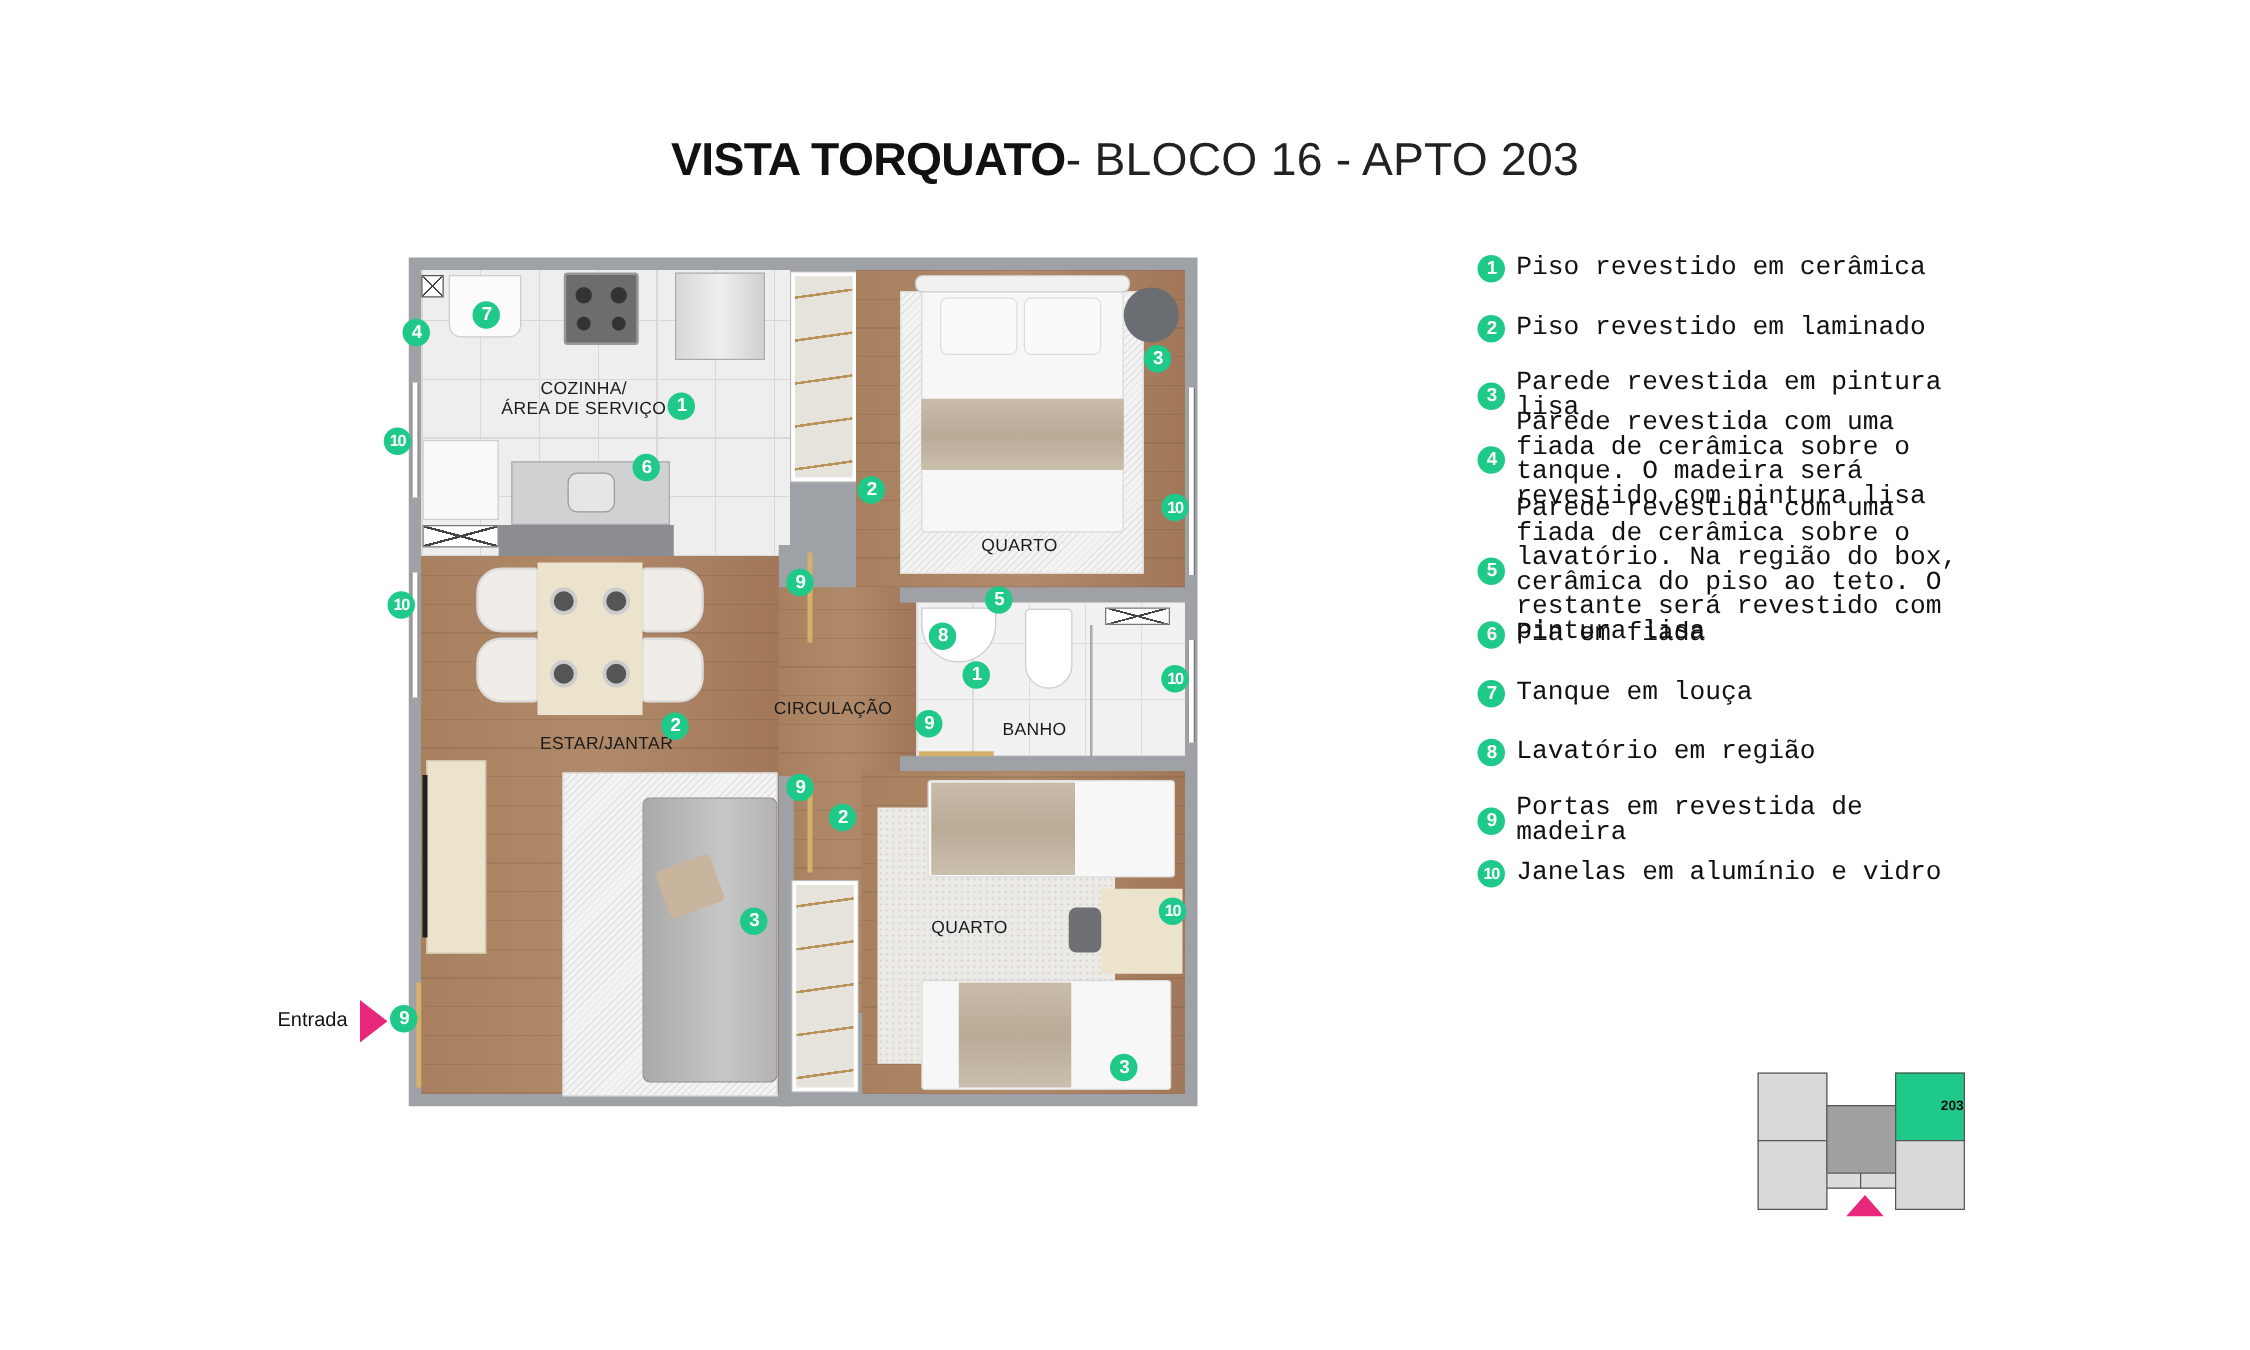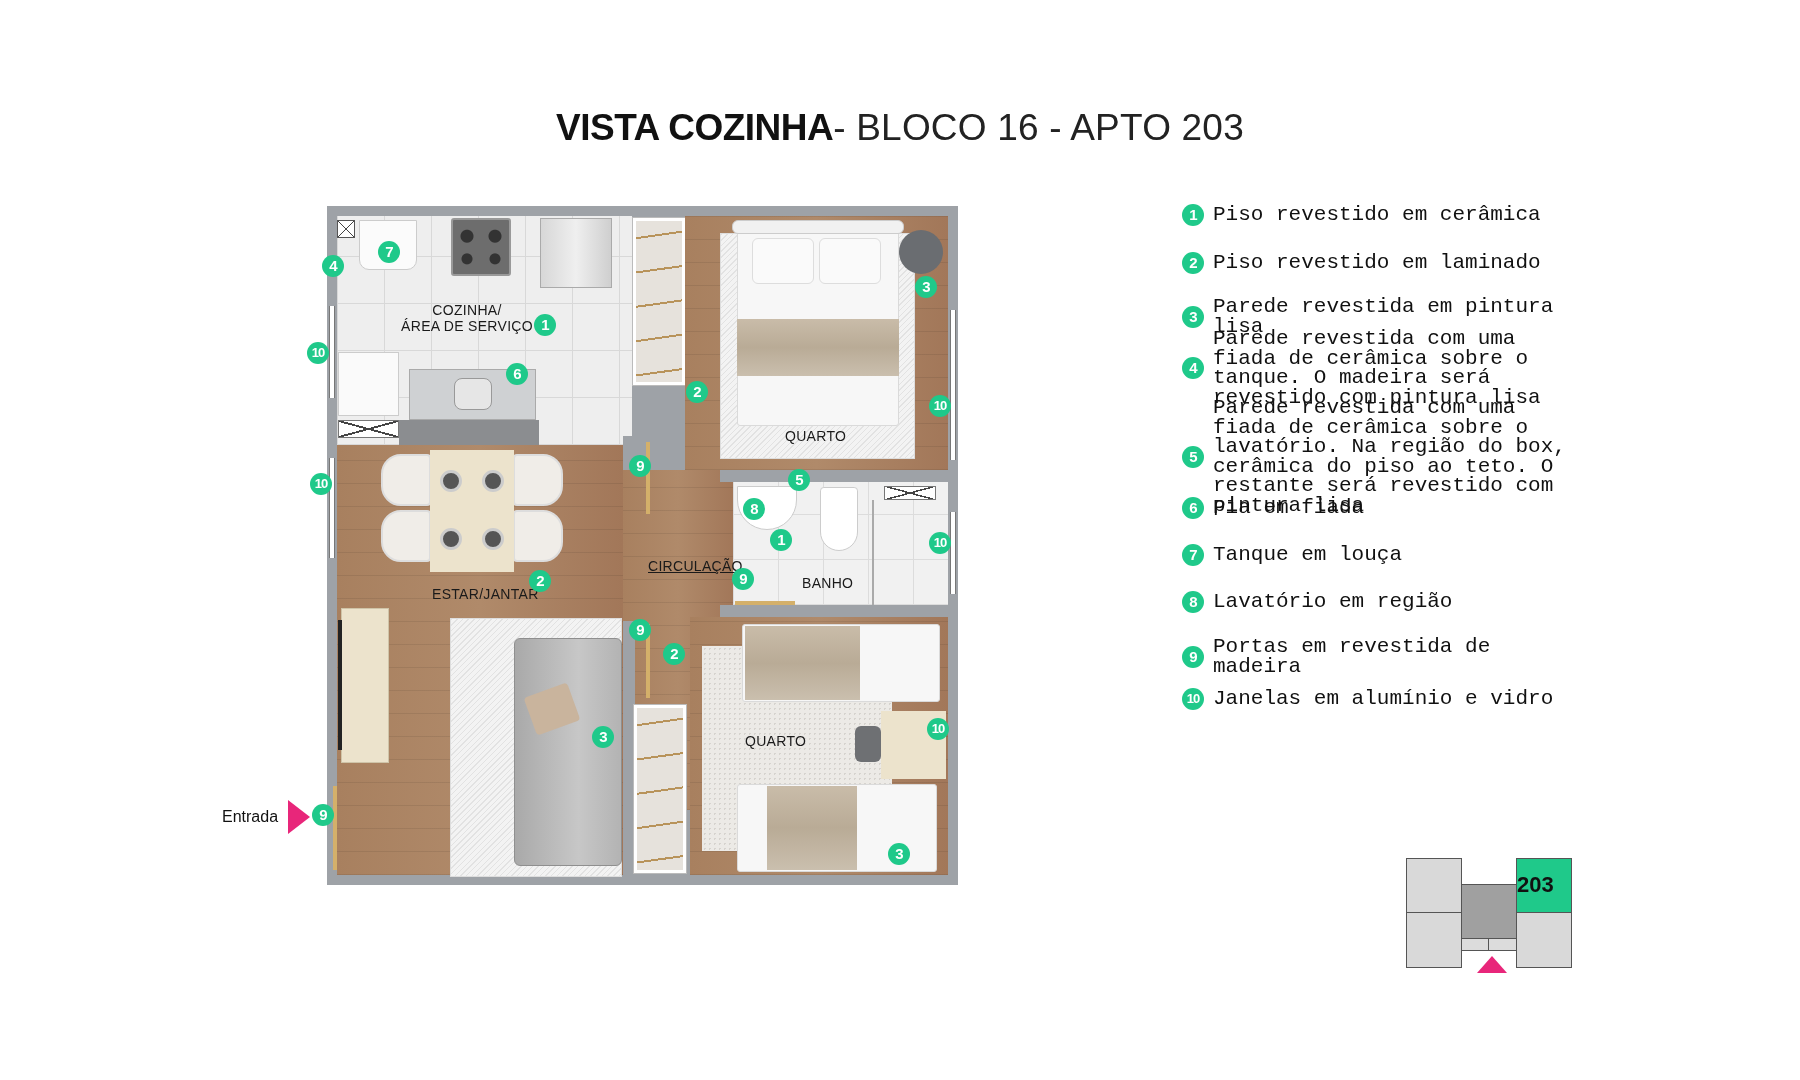--- a/index.html
+++ b/index.html
@@ -44,29 +44,29 @@
   
   .legend { position: absolute; left: 1182px; top: 200px; width: 420px; }
   .legend-item { position: absolute; left: 0; display: flex; align-items: center; }
   .legend-item .badge { position: relative; flex: 0 0 22px; }
   .legend-text { margin-left: 9px; font-size: 21px; line-height: 19.5px; color: #111; width: 360px; font-family: Liberation Mono, monospace; }
 
   
   .keymap { position: absolute; left: 1406px; top: 858px; width: 166px; height: 112px; }
   .kcell { position: absolute; background: #d9d9d9; border: 1.5px solid #555; }
   .kcell.dark { background: #a0a0a0; }
-  .kcell.green { background: #1fc98a; font-weight: 700; font-size: 22px; color: #111; text-align: left; line-height: 52px; }
+  .kcell.green { background: #1fc98a; font-weight: 700; font-size: 11px; color: #111; text-align: right; line-height: 52px; }
   .kcell.small { background: #dcdcdc; }
   .k-arrow { position: absolute; left: 1477px; top: 956px; width: 0; height: 0; border-left: 15px solid transparent; border-right: 15px solid transparent; border-bottom: 17px solid #e8267a; }
 </style>
 </head>
 <body>
 
 <div class="title">
-  <span class="bold">VISTA COZINHA</span><span class="light">- BLOCO 16 - APTO 203</span>
+  <span class="bold">VISTA TORQUATO</span><span class="light">- BLOCO 16 - APTO 203</span>
 </div>
 
 <div class="plan">
 
   <div class="room tile" style="left:10px; top:10px; width:295px; height:229px;"></div>
 
   <div class="furn" style="left:32px; top:14px; width:58px; height:50px; background:#fbfbfb; border:1px solid #ccc; border-radius:0 0 10px 10px;"></div>
   <div class="furn" style="left:10px; top:14px; width:18px; height:18px; background:#fff; border:1px solid #555; background-image: linear-gradient(45deg, transparent 47%, #444 47%, #444 53%, transparent 53%), linear-gradient(-45deg, transparent 47%, #444 47%, #444 53%, transparent 53%);"></div>
   <div class="furn" style="left:124px; top:12px; width:60px; height:58px; background:#6d6d6d; border:2px solid #999; border-radius:3px; background-image: radial-gradient(circle at 25% 30%, #333 6px, transparent 7px), radial-gradient(circle at 75% 30%, #333 6px, transparent 7px), radial-gradient(circle at 25% 72%, #333 5px, transparent 6px), radial-gradient(circle at 75% 72%, #333 5px, transparent 6px);"></div>
   <div class="furn" style="left:213px; top:12px; width:72px; height:70px; background:linear-gradient(90deg,#d7d7d7,#efefef 50%,#cfcfcf); border:1px solid #aaa;"></div>
@@ -141,21 +141,21 @@
   <div class="door" style="left:319px; top:418px; width:4px; height:74px;"></div>
   <div class="door" style="left:408px; top:395px; width:60px; height:4px;"></div>
   <div class="door" style="left:6px; top:580px; width:4px; height:84px;"></div>
 </div>
 
 <div class="label" style="left:400px; top:302px; width:134px;">
   <div>COZINHA/</div>
   <div>ÁREA DE SERVIÇO</div>
 </div>
 <div class="label" style="left:785px; top:428px;">QUARTO</div>
-<div class="label" style="left:648px; top:558px;text-decoration:underline;">CIRCULAÇÃO</div>
+<div class="label" style="left:619px; top:558px;">CIRCULAÇÃO</div>
 <div class="label" style="left:802px; top:575px;">BANHO</div>
 <div class="label" style="left:432px; top:586px;">ESTAR/JANTAR</div>
 <div class="label" style="left:745px; top:733px;">QUARTO</div>
 
 <div id="markers">
     <div class="badge" style="left: 378px; top: 241px;">7</div>
     <div class="badge" style="left: 322px; top: 255px;">4</div>
     <div class="badge" style="left: 534px; top: 314px;">1</div>
     <div class="badge two" style="left: 307px; top: 342px;">10</div>
     <div class="badge" style="left: 506px; top: 363px;">6</div>

